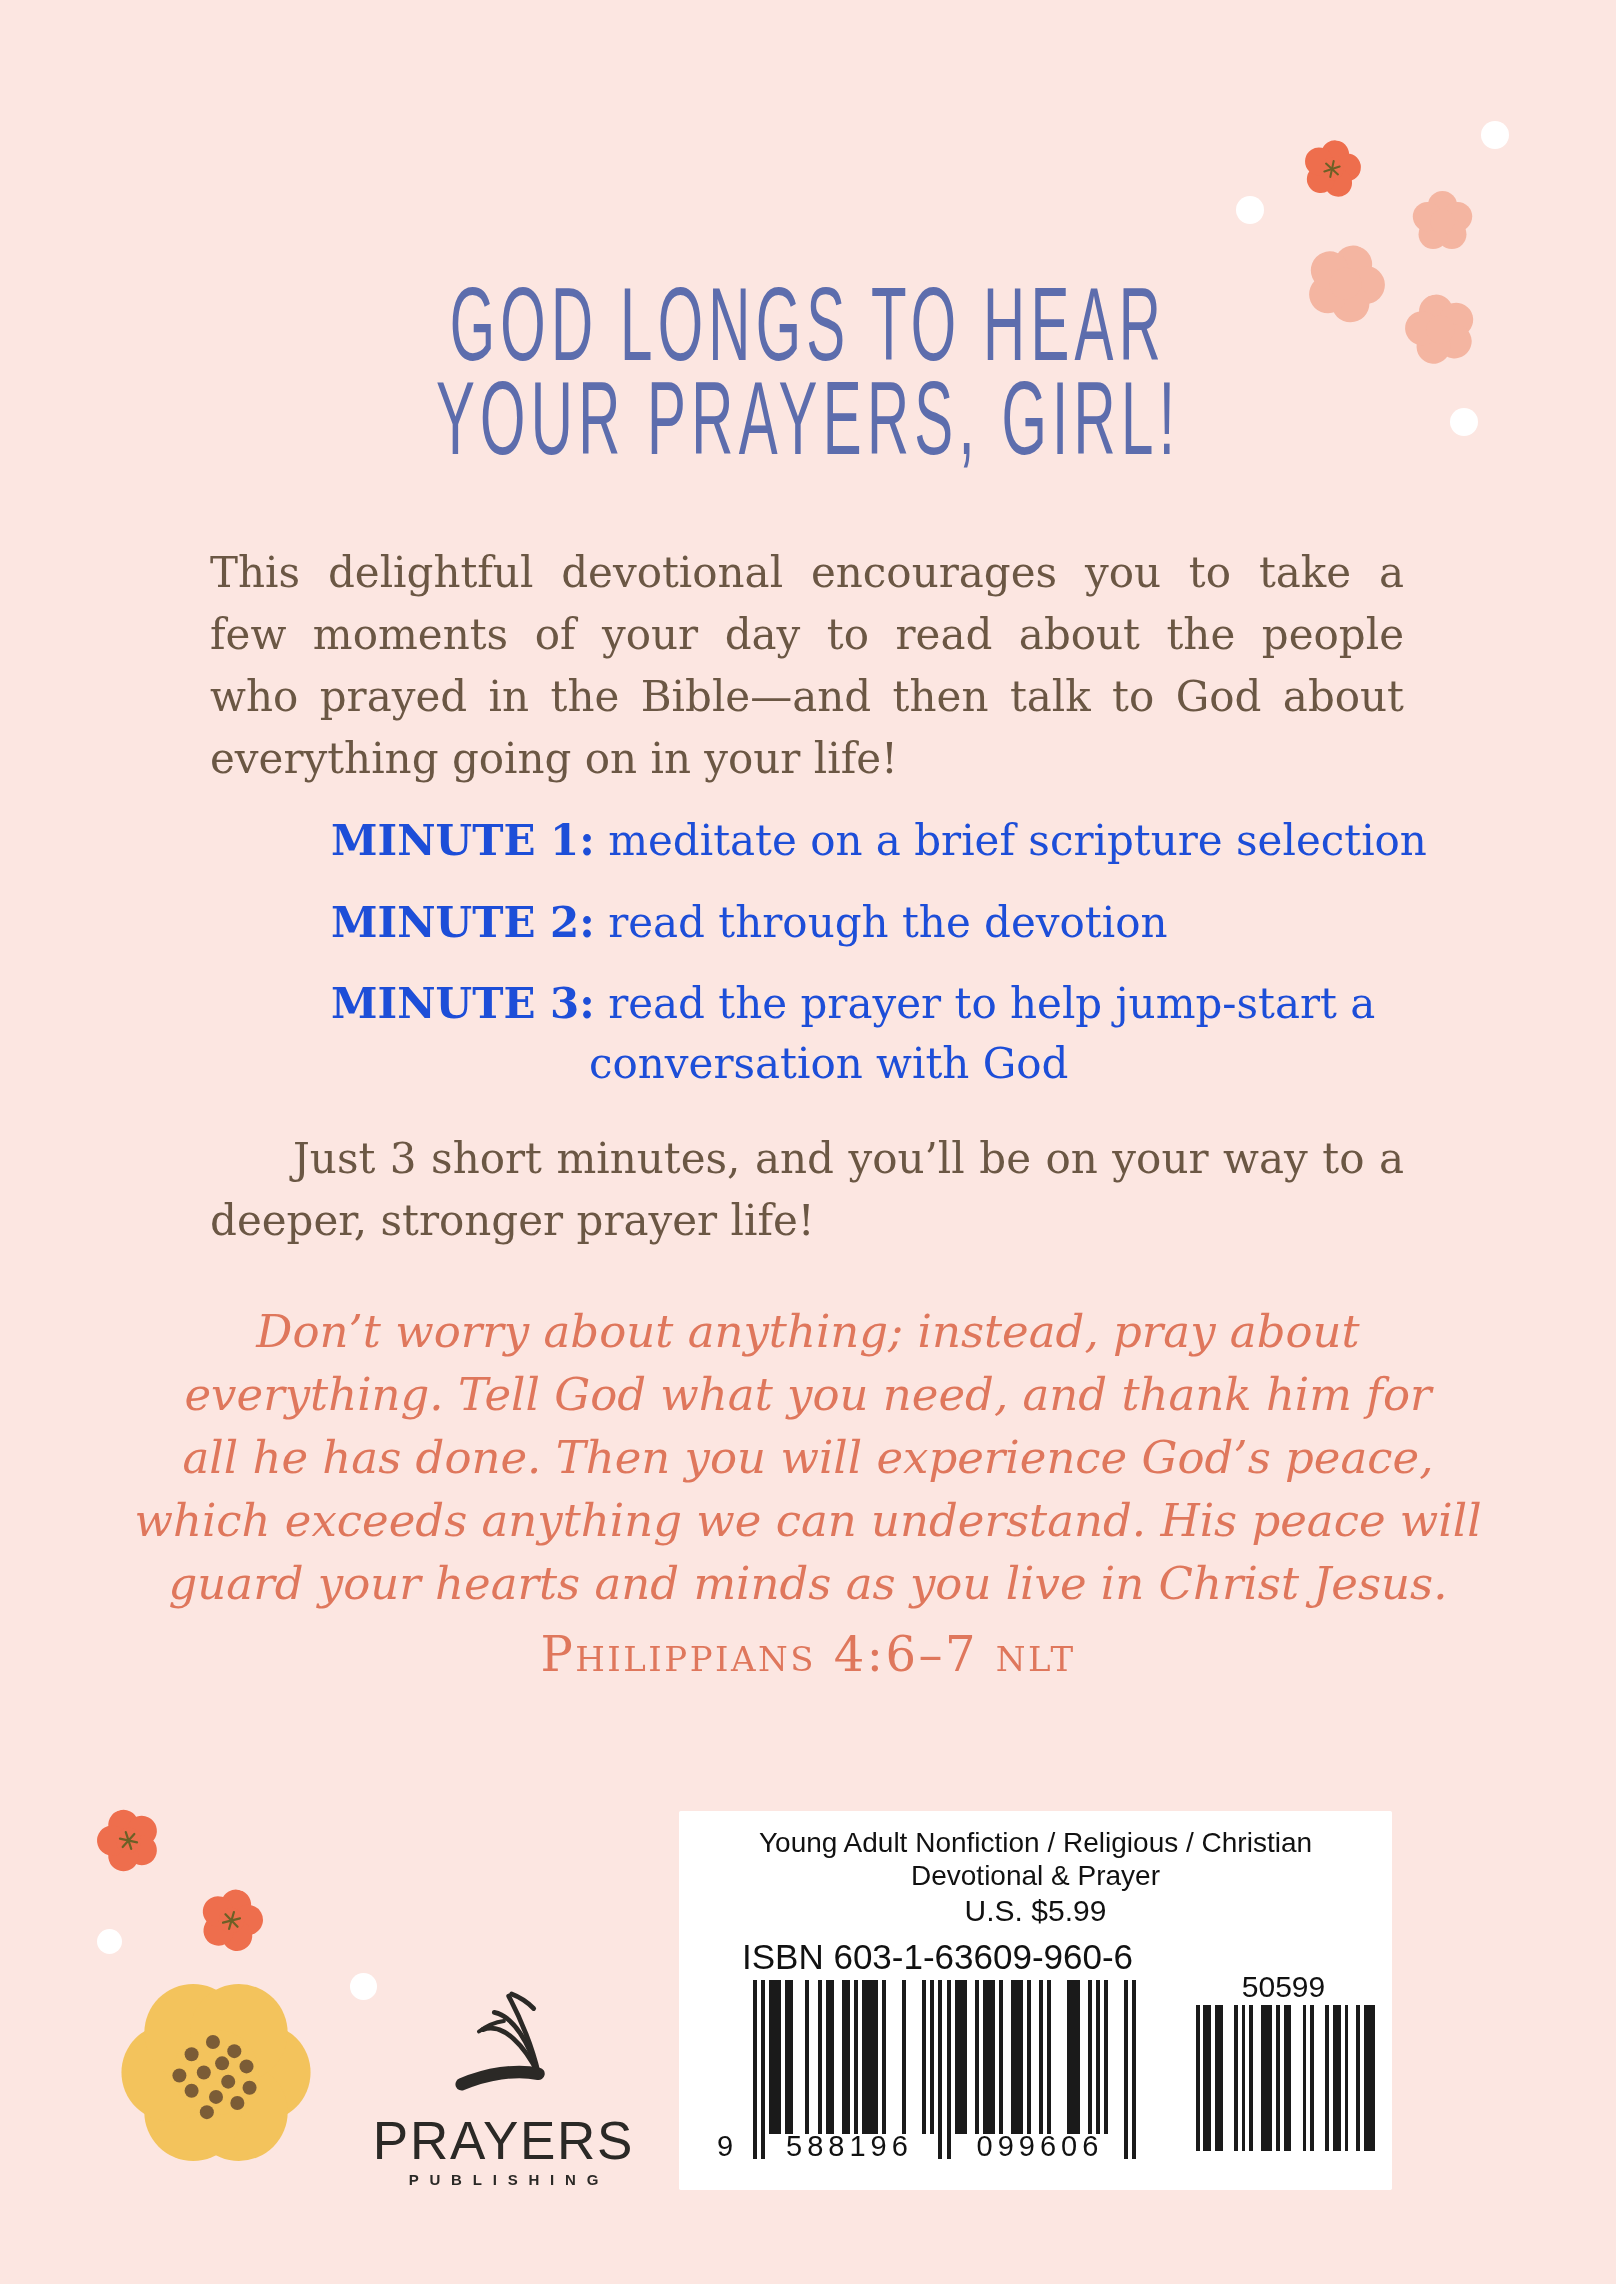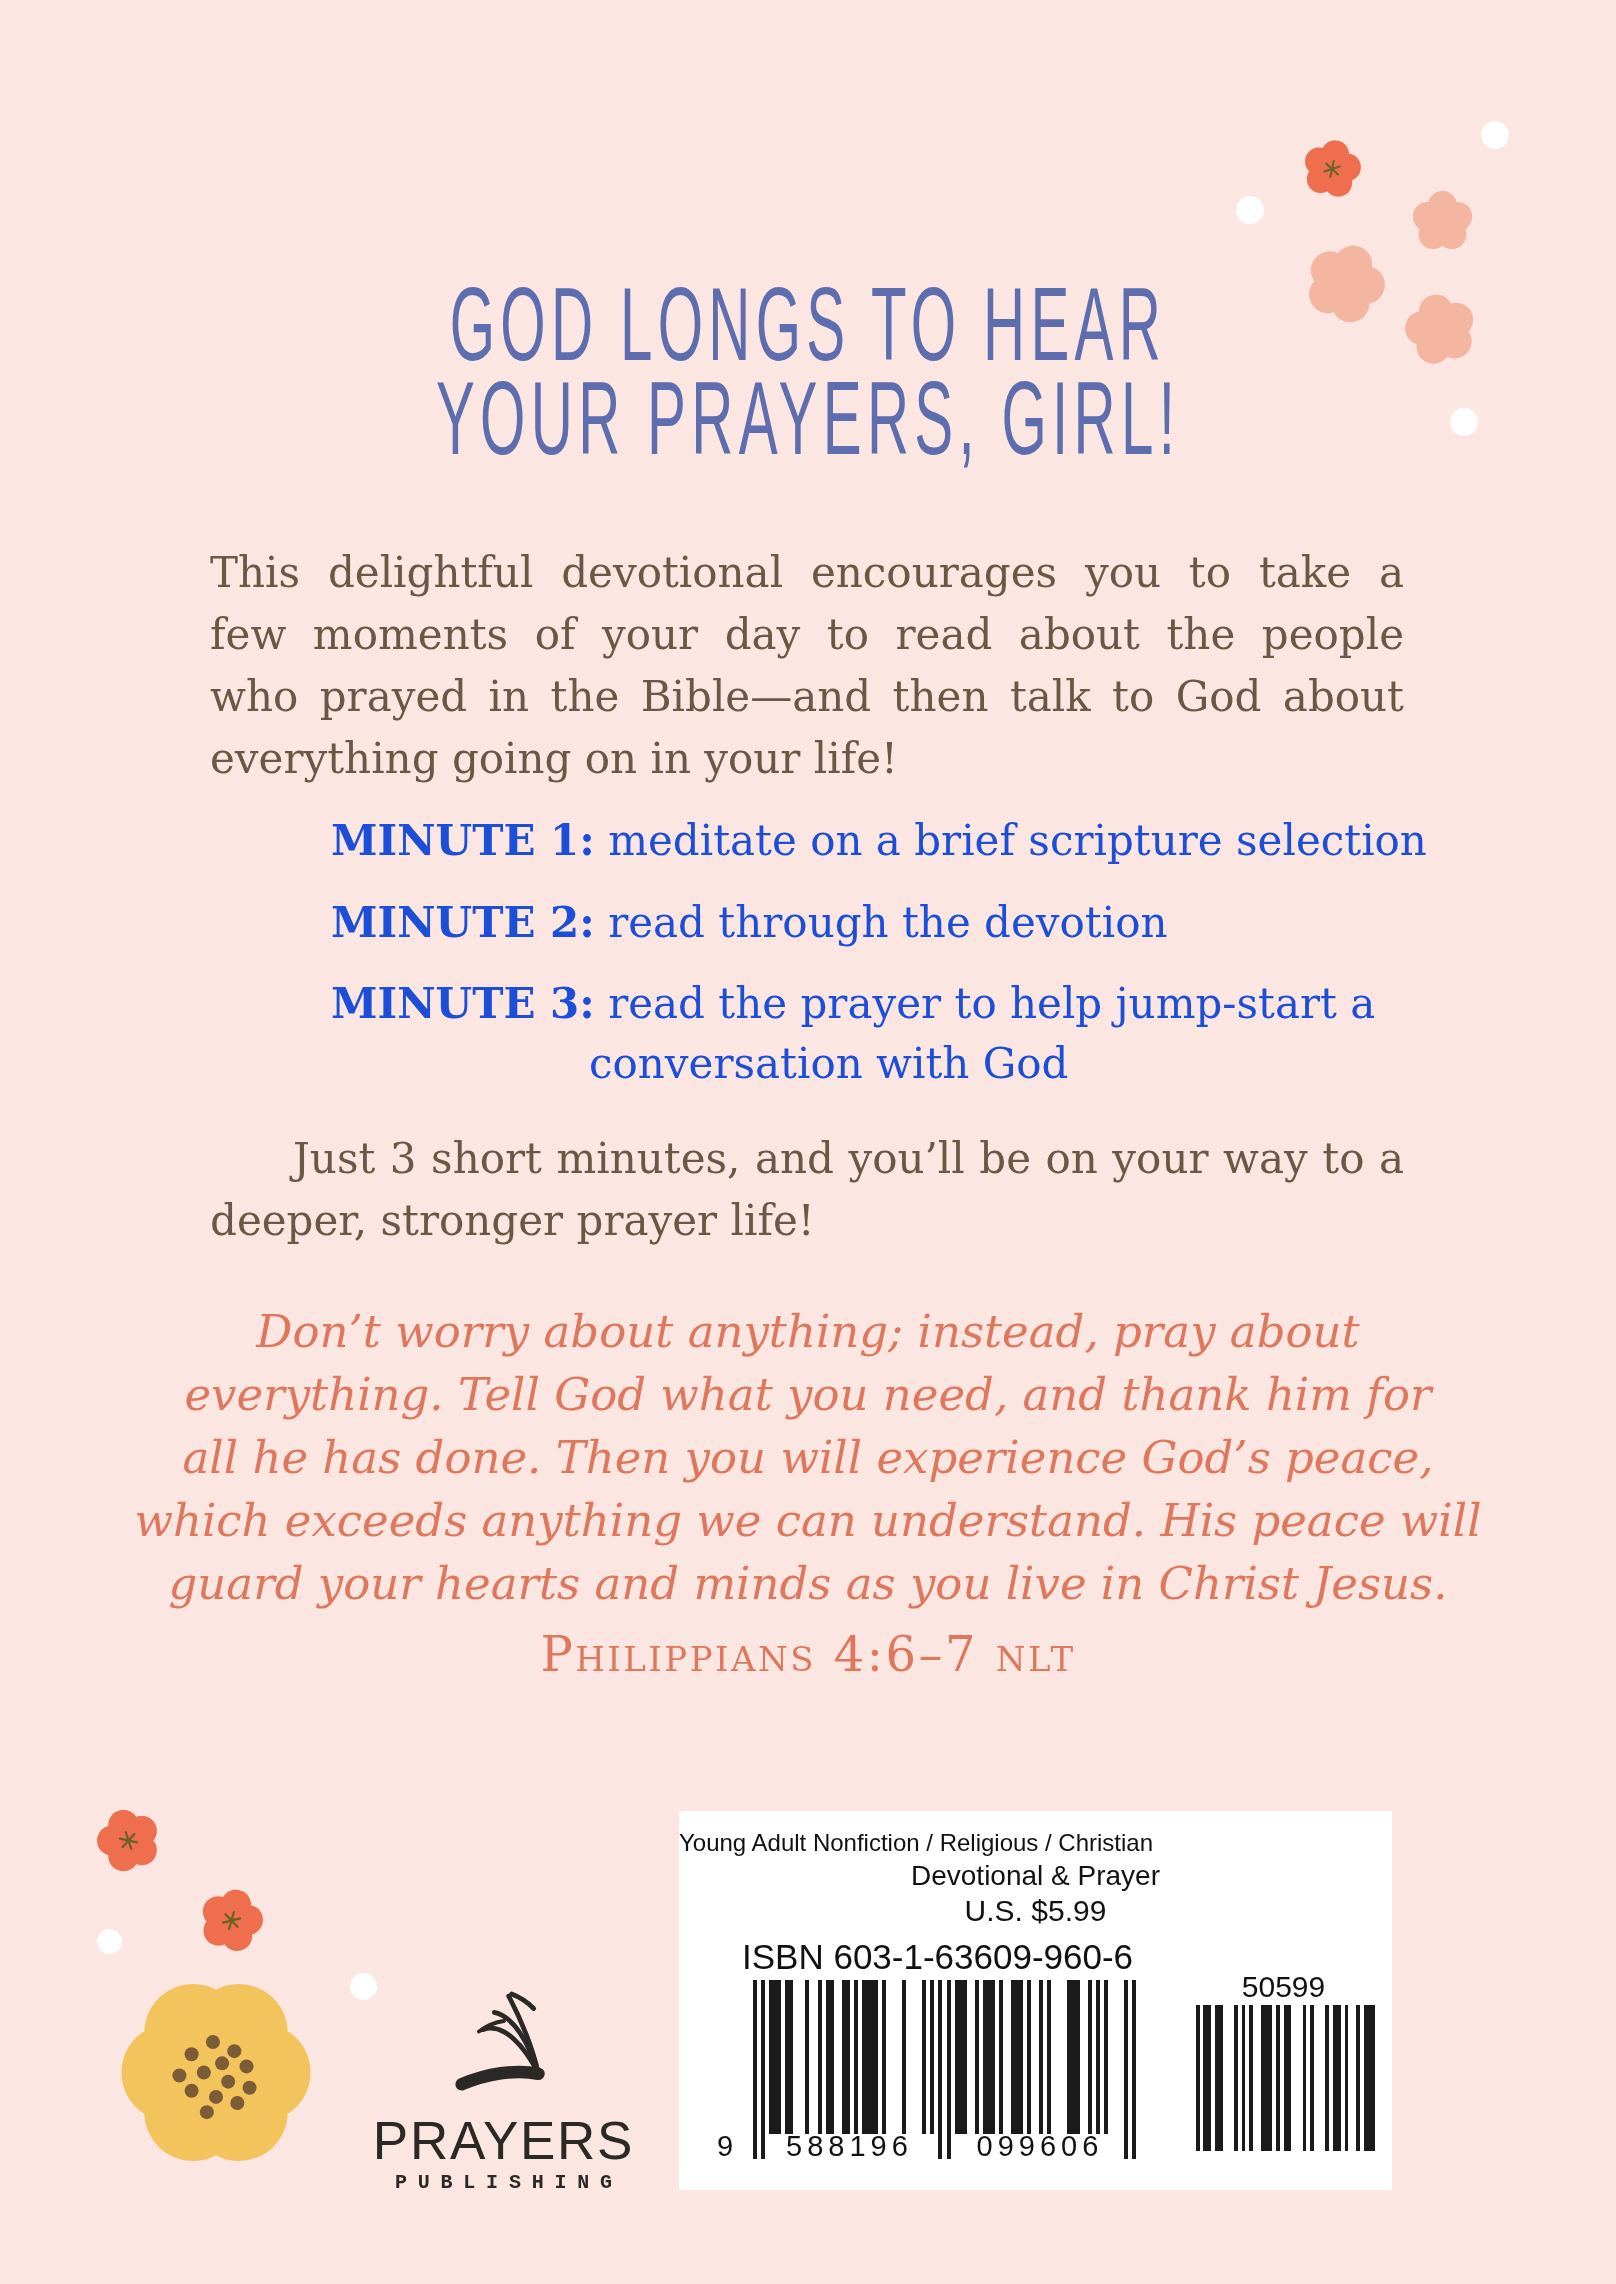--- a/index.html
+++ b/index.html
@@ -34,27 +34,27 @@
          font-size:45px;line-height:63px;font-style:italic;}
   .verse-line{white-space:nowrap;}
   .verse-ref{margin-top:8.3px;font-style:normal;font-variant:small-caps;
              font-size:48px;letter-spacing:2.5px;}
   
   .logo-icon{position:absolute;left:454px;top:1987px;width:96px;height:115px;}
   .logo-name{position:absolute;left:349px;top:2110px;width:309px;text-align:center;
       font-family:"Liberation Sans",sans-serif;font-size:53px;letter-spacing:1.7px;
       color:#2b2926;font-weight:400;}
   .logo-tagline{position:absolute;left:349px;top:2171px;width:309px;text-align:center;
-      font-family:Liberation Mono, monospace;font-size:20px;letter-spacing:10.8px;
+      font-family:Liberation Sans, sans-serif;font-size:15px;letter-spacing:10.8px;
       padding-left:10.8px;box-sizing:border-box;color:#2b2926;font-weight:bold;}
   
   .retail-box{position:absolute;left:679px;top:1811px;width:713px;height:379px;
       background:#ffffff;border-radius:1.7px;font-family:"Liberation Sans",sans-serif;
       color:#111111;}
-  .rb-cat1{position:absolute;top:15px;left:0;width:100%;text-align:left;font-size:24px;line-height:33px;}
+  .rb-cat1{position:absolute;top:15px;left:0;width:100%;text-align:center;font-size:28px;line-height:33px;}
   .rb-cat2{position:absolute;top:48px;left:0;width:100%;text-align:center;font-size:28px;line-height:33px;}
   .rb-price{position:absolute;top:81px;left:0;width:100%;text-align:center;font-size:30px;line-height:37px;}
   .rb-isbn{position:absolute;top:126px;left:63px;font-size:35px;line-height:40px;}
   .rb-main-barcode{position:absolute;left:74px;top:169px;width:383px;height:179px;}
   .rb-addon-label{position:absolute;left:513px;top:159px;width:183px;text-align:center;font-size:30px;}
   .rb-addon-barcode{position:absolute;left:513px;top:194px;width:183px;height:146px;}
   .rb-d{position:absolute;top:319px;font-size:29px;letter-spacing:5px;}
   .rb-d-lead{left:38px;}
   .rb-d-g1{left:86px;width:169px;text-align:center;}
   .rb-d-g2{left:277px;width:168px;text-align:center;}

